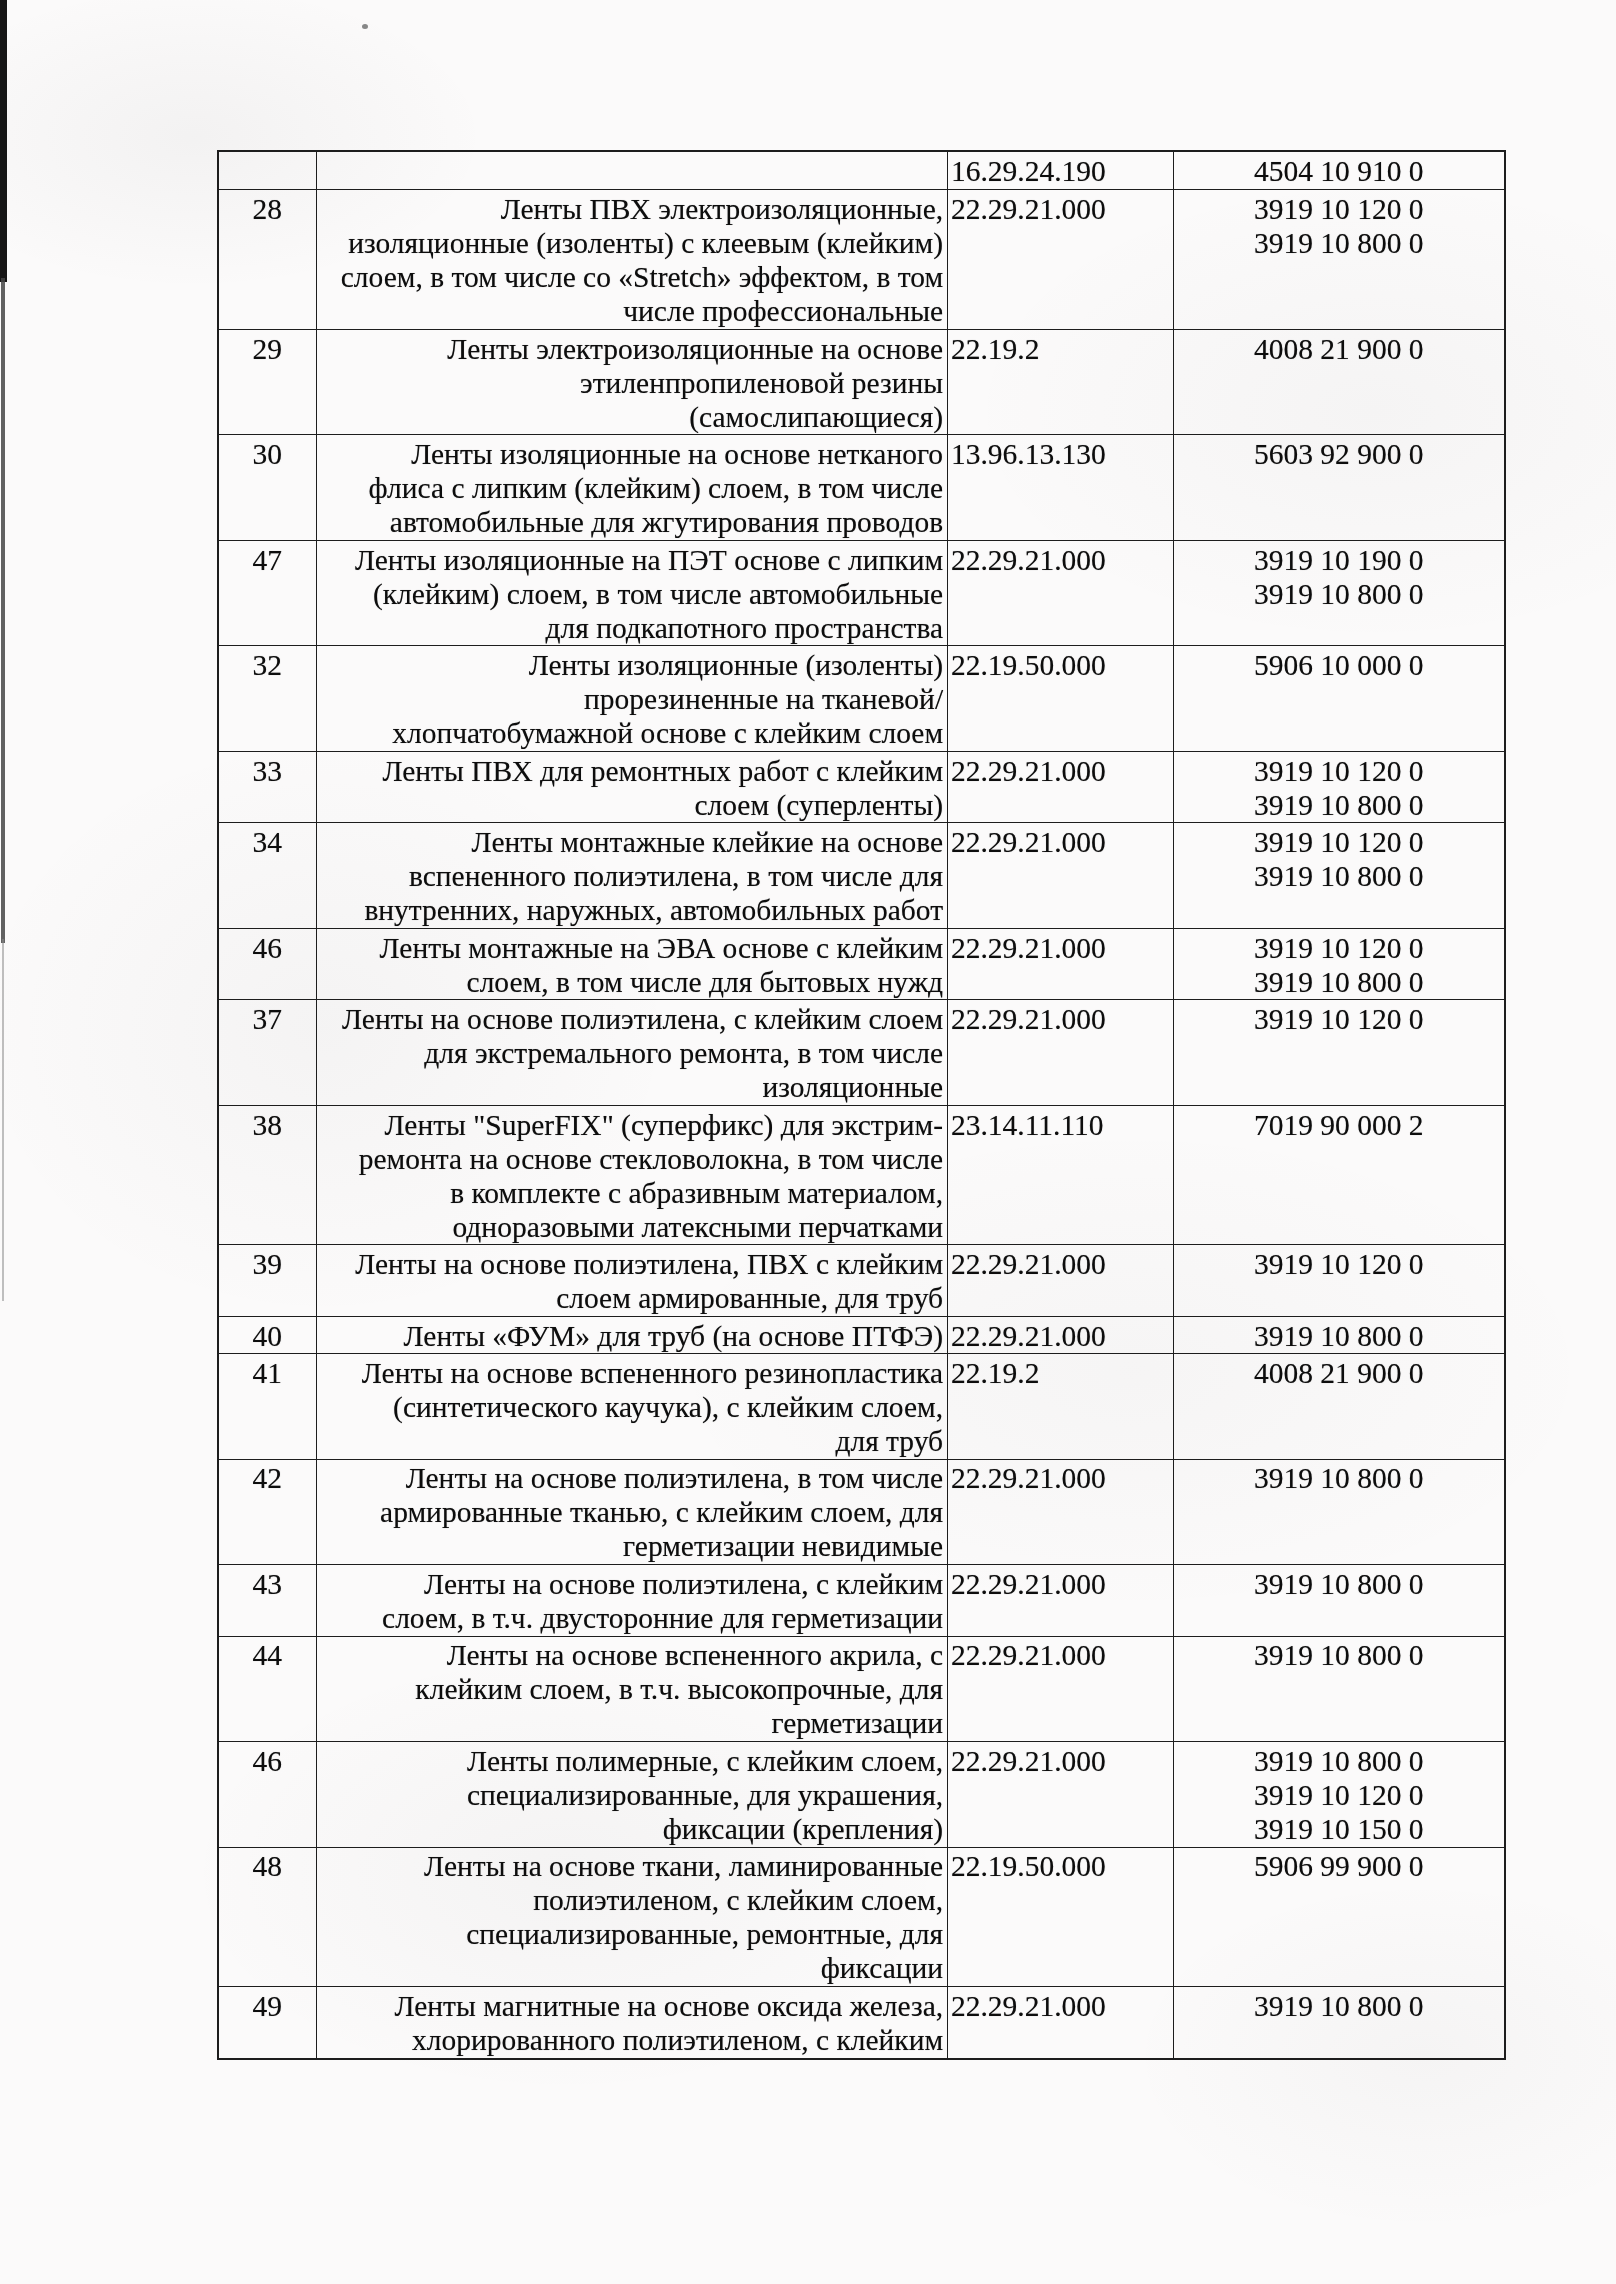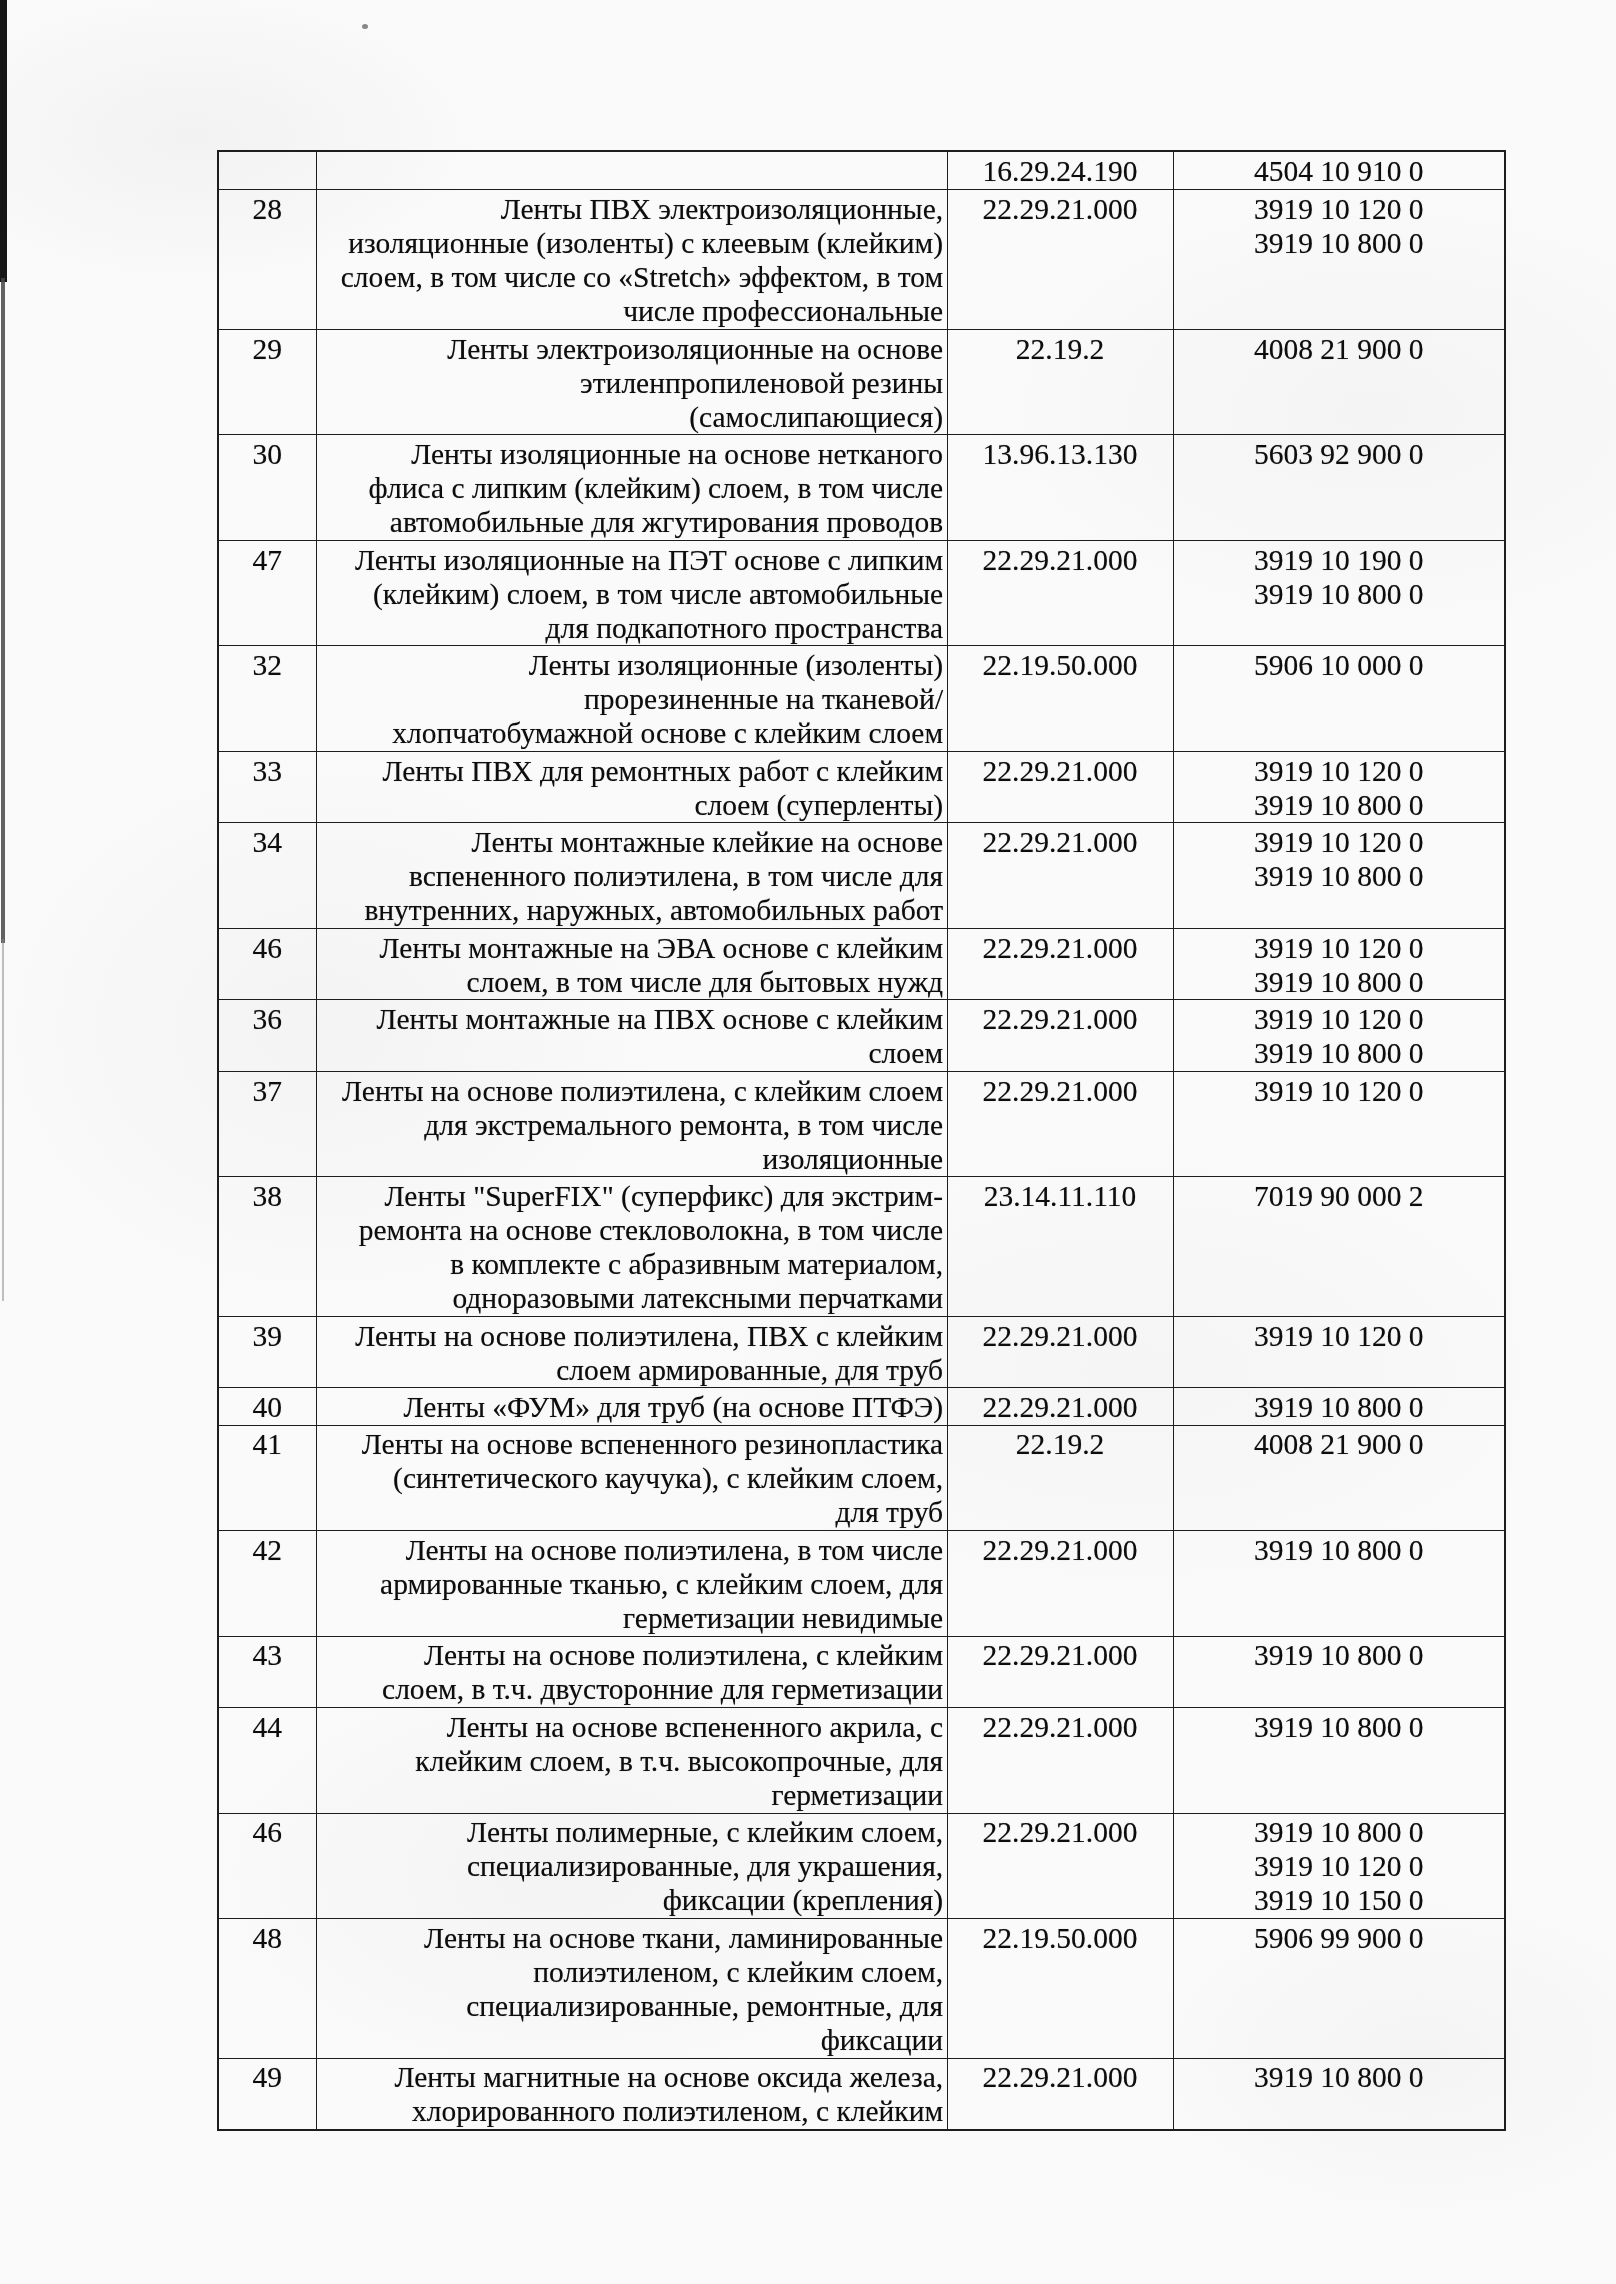--- a/index.html
+++ b/index.html
@@ -56,21 +56,21 @@
   table.codes { border-width: 2.5px; }
 
   table.codes td {
     vertical-align: top;
     padding: 1.7px 3.4px 0.8px 3.4px;
     white-space: pre-line;
     overflow: hidden;
   }
   td.num   { text-align: center; margin-top: 37px; }
   td.desc  { padding-left: 11.8px; padding-right: 6.7px; text-align: right; }
-  td.okpd  { text-align: center; margin-left: 35px; }
+  td.okpd  { text-align: left; margin-left: 35px; }
   td.tnved { text-align: center; }
 
   
   tr.partial td { height: 35px; }
 </style>
 </head>
 <body style="--paper: #fbfafa; --ink: #0d0d0d; --line: #1d1d1d;">
 
 <div class="scan-noise"></div>
 <div class="edge-strip-top"></div>
@@ -154,28 +154,20 @@
   </tr>
       <tr>
     <td class="num">46</td>
     <td class="desc">Ленты монтажные на ЭВА основе с клейким
 слоем, в том числе для бытовых нужд</td>
     <td class="okpd">22.29.21.000</td>
     <td class="tnved">3919 10 120 0
 3919 10 800 0</td>
   </tr>
       <tr>
-    <td class="num">36</td>
-    <td class="desc">Ленты монтажные на ПВХ основе с клейким
-слоем</td>
-    <td class="okpd">22.29.21.000</td>
-    <td class="tnved">3919 10 120 0
-3919 10 800 0</td>
-  </tr>
-      <tr>
     <td class="num">37</td>
     <td class="desc">Ленты на основе полиэтилена, с клейким слоем
 для экстремального ремонта, в том числе
 изоляционные</td>
     <td class="okpd">22.29.21.000</td>
     <td class="tnved">3919 10 120 0</td>
   </tr>
       <tr>
     <td class="num">38</td>
     <td class="desc">Ленты "SuperFIX" (суперфикс) для экстрим-

